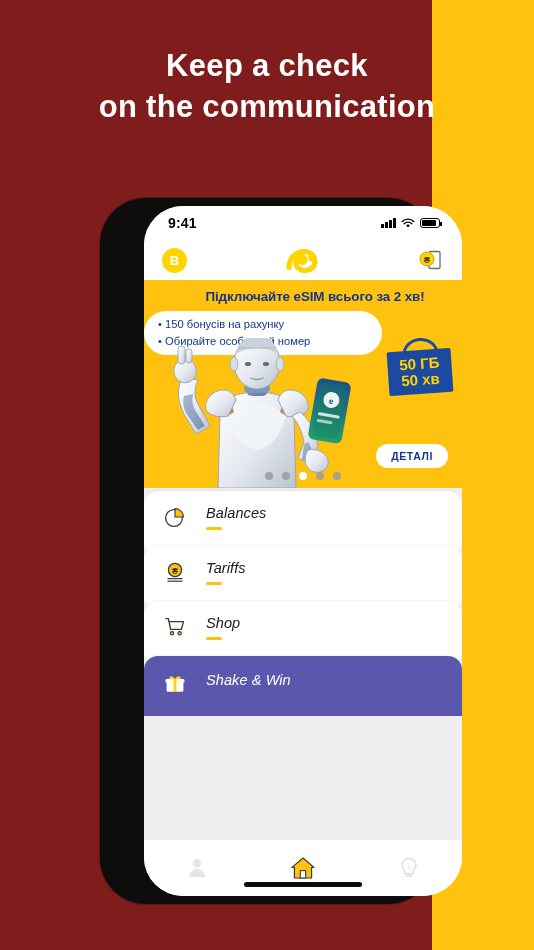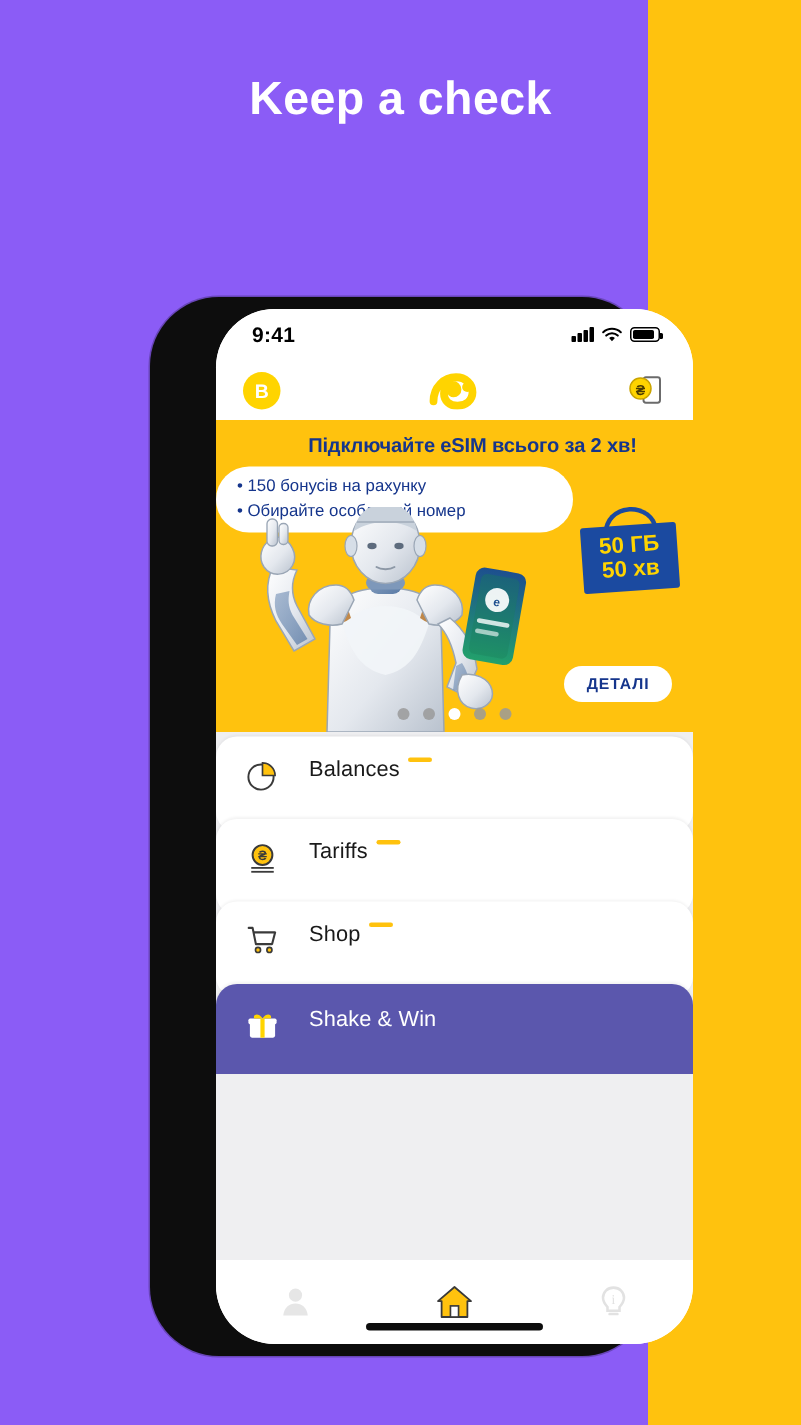--- a/index.html
+++ b/index.html
@@ -2,21 +2,21 @@
 <html><head>
 <meta charset="utf-8">
 <style>
   * { margin:0; padding:0; box-sizing:border-box; }
   html, body {
     width:534px; height:950px;
     background:#FFC20E;
     font-family:"Liberation Sans", sans-serif;
     overflow:hidden;
   }
-  .page { position:relative; width:432px; height:950px; background:#8b5cf6; }
+  .page { position:relative; width:432px; height:950px; background:#7f1d1d; }
 
   
   .headline {
     position:absolute; top:46px; left:0; width:534px;
     text-align:center; color:#ffffff;
     font-size:31px; font-weight:bold; line-height:1.32;
     letter-spacing:.3px;
   }
   .headline .l2 { display:block; }
 
@@ -123,21 +123,21 @@
   .list { flex:1 1 auto; background:#efeff1; overflow:hidden; position:relative; }
   .card {
     background:#fff; border-radius:14px;
     margin-top:-9px; padding:14px 0 10px 0;
     position:relative; box-shadow:0 -1px 2px rgba(0,0,0,.05);
   }
   .card:first-child { margin-top:3px; }
   .row { display:flex; align-items:flex-start; padding:0 0 0 20px; height:40px; }
   .row .ico { width:30px; flex:0 0 30px; height:24px; display:flex; align-items:center; }
   .row .lbl {
-    margin-left:12px; display:flex; flex-direction:row; gap:6px;
+    margin-left:12px; display:flex; flex-direction:column; gap:6px;font-style:italic;
   }
   .row .lbl b { font-size:14.5px; font-weight:normal; color:#1a1a1a; letter-spacing:.1px; }
   .dash { width:16px; height:3px; background:#FFC20E; border-radius:2px; }
   .card.promo {
     background:#5B57AD; border-radius:14px 14px 0 0;
     margin-top:-9px; padding-top:16px; height:60px; overflow:hidden;
   }
   .card.promo .lbl b { color:#fff; }
 
   
@@ -152,20 +152,21 @@
     width:118px; height:5px; background:#0d0d0d; border-radius:3px;
   }
 </style>
 </head>
 <body>
 
 <div class="page">
 
   <div class="headline">
     <span>Keep a check</span>
+    <span class="l2">on the communication</span>
   </div>
 
   <div class="phone">
     <div class="screen">
 
       <div class="statusbar">
         <div class="status-time">9:41</div>
         <div class="status-icons">
           <span class="bars">
               <i></i>

